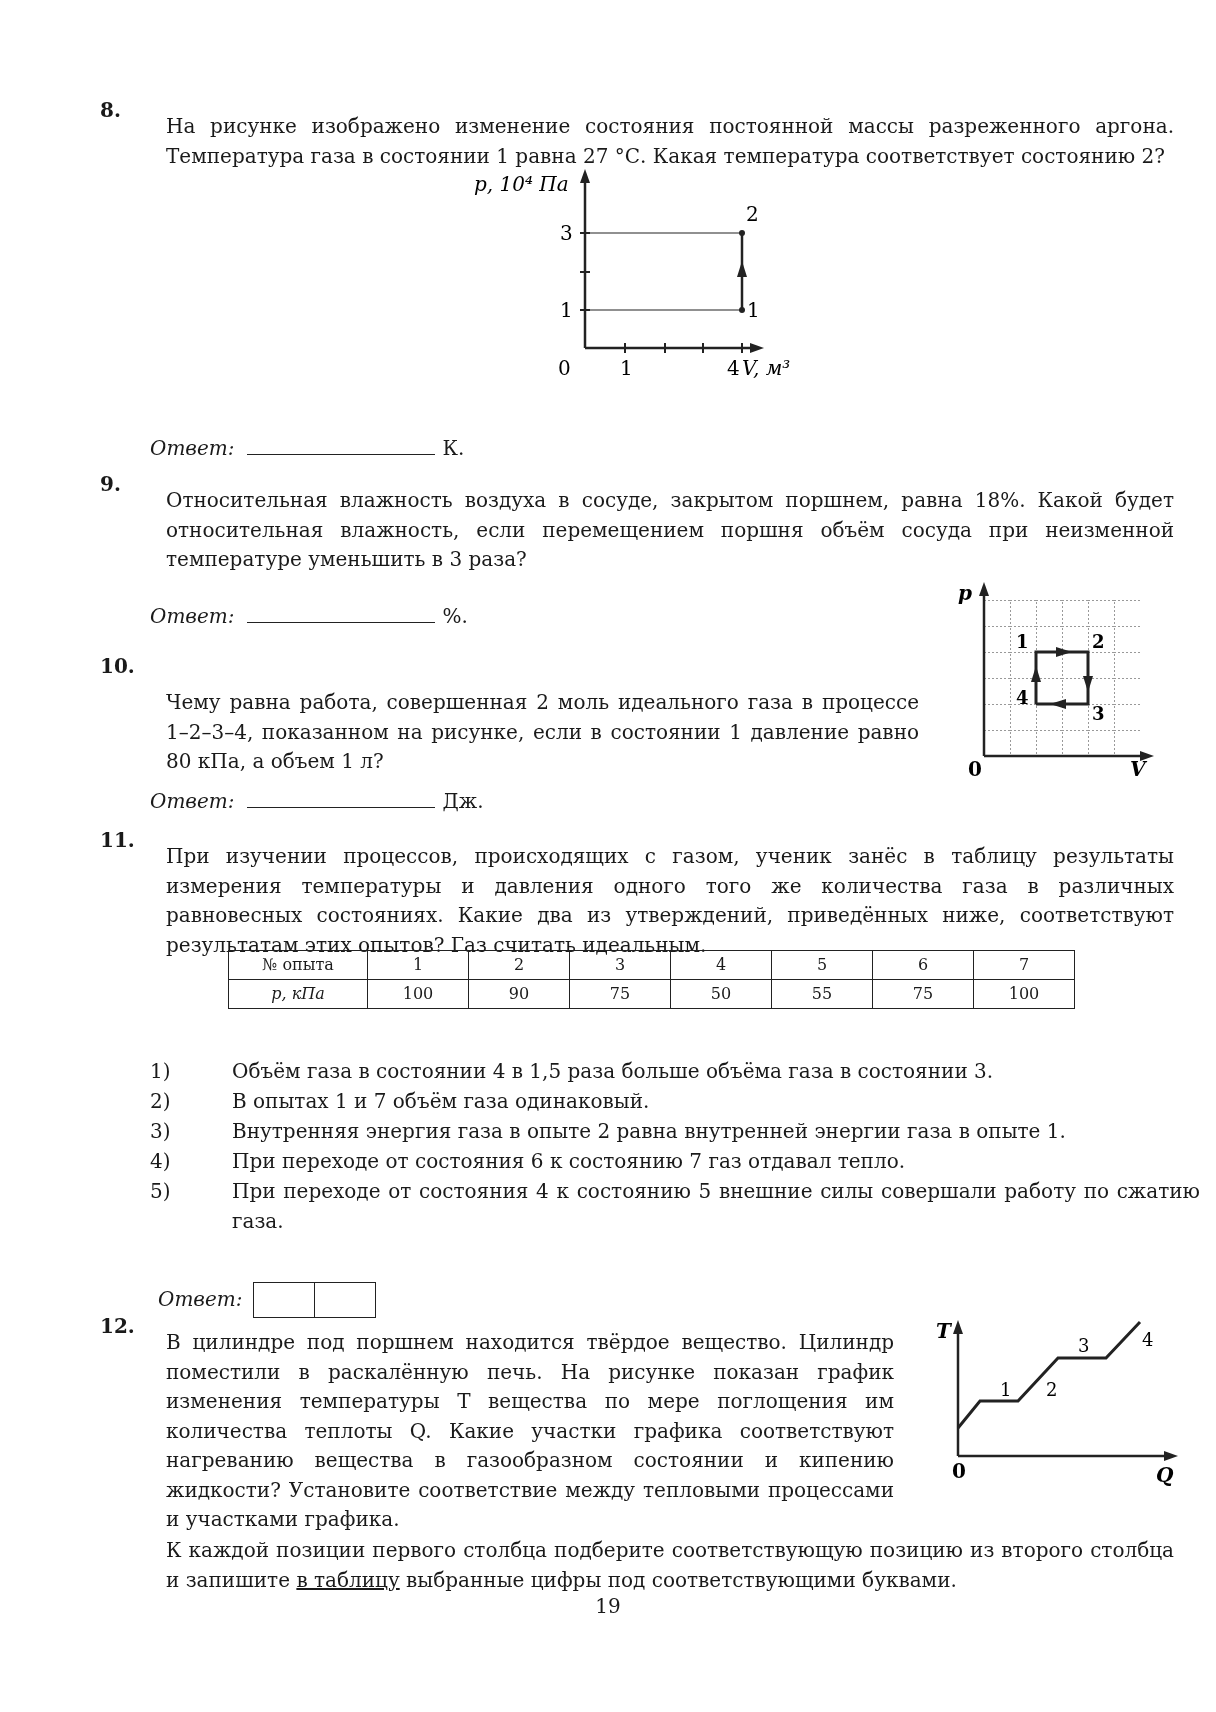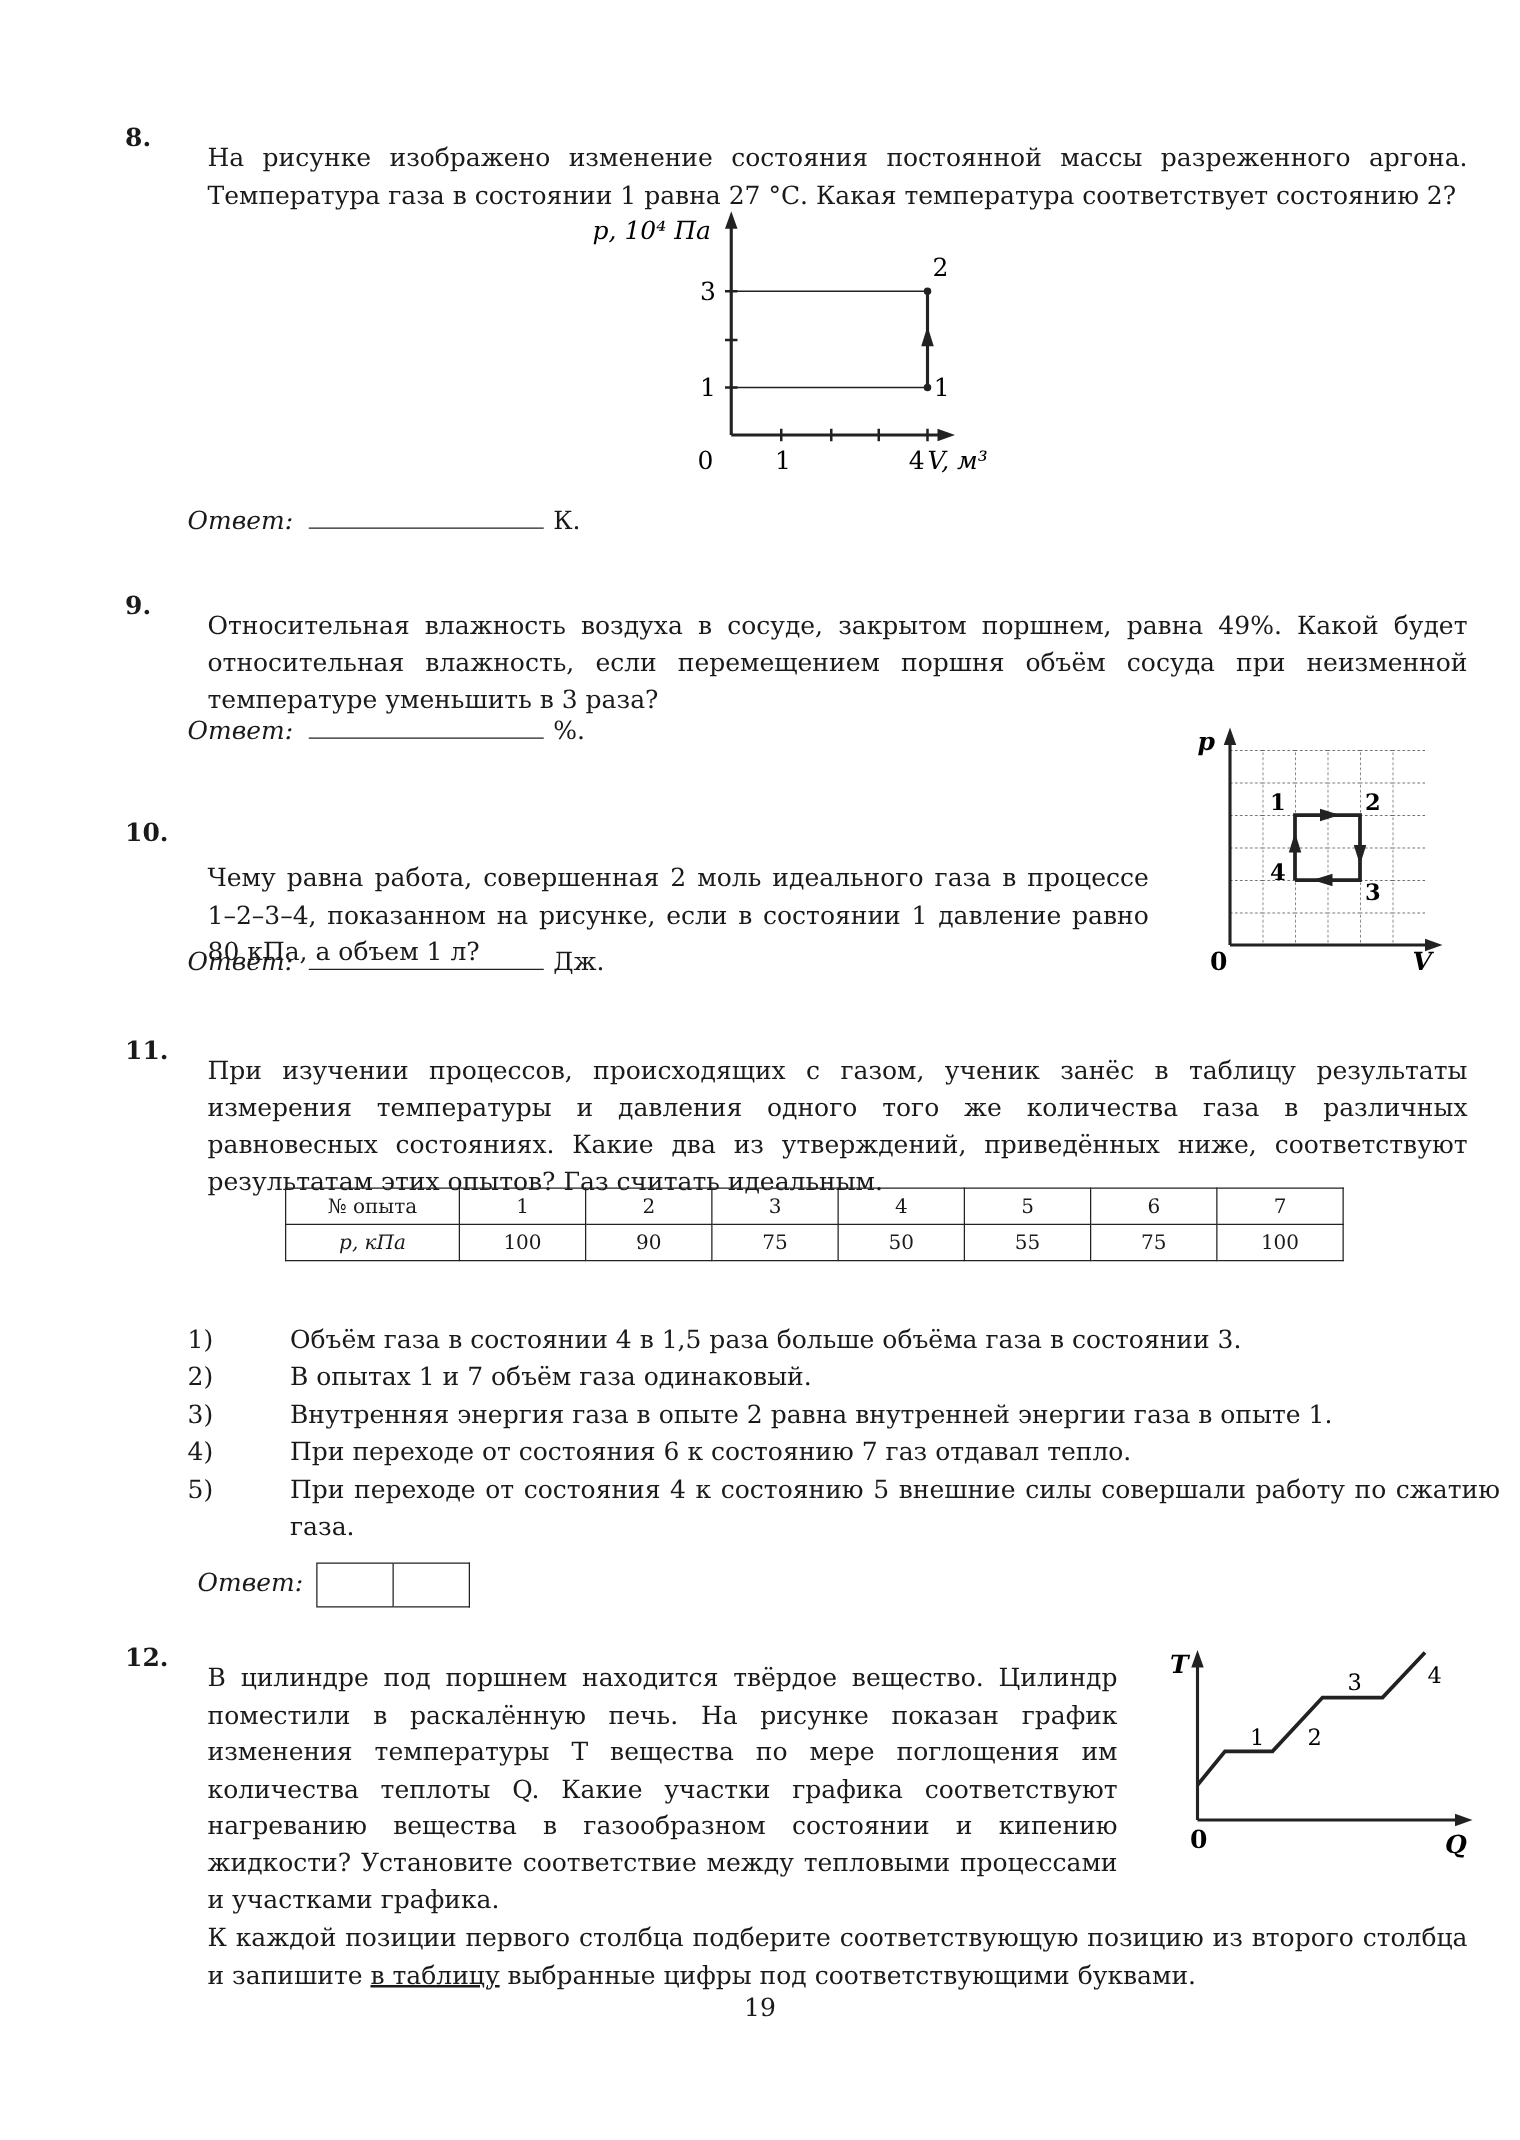--- a/index.html
+++ b/index.html
@@ -5,21 +5,21 @@
   html, body { margin: 0; padding: 0; background: #ffffff; }
   body {
     width: 1216px; height: 1712px; position: relative; overflow: hidden;
     font-family: "DejaVu Serif", "Liberation Serif", serif;
     color: #1a1a1a; font-size: 20px; line-height: 29.5px;
   }
   .abs { position: absolute; }
   .qnum { position: absolute; left: 100px; font-weight: bold; }
   .qtext { position: absolute; left: 150px; text-align: justify; }
   .qtext p { margin: 16px; text-align: justify; text-align-last: left; }
-  .answer { position: absolute; left: 150px; font-style: italic; }
+  .answer { position: absolute; left: 150px; font-style: italic; margin-top: 32px; }
   .answer .label { font-style: italic; }
   .answer .line { display: inline-block; border-bottom: 1.5px solid #222; width: 188px; height: 20px; vertical-align: baseline; margin: 0 8px 0 12px; }
   .answer .unit { font-style: normal; }
   table.data { position: absolute; left: 228px; top: 950px; border-collapse: collapse; font-size: 16px; }
   table.data td { border: 1.5px solid #222; text-align: center; height: 28px; padding: 0 4px; line-height: 26px; }
   .options { position: absolute; left: 150px; top: 1056px; width: 1050px; }
   .options .opt { display: flex; line-height: 30px; }
   .options .opt .n { width: 38px; flex: none; }
   .options .opt .t { flex: 1; text-align: justify; margin-left: 44px; }
   .boxes { display: inline-flex; vertical-align: middle; margin-left: 4px; }
@@ -72,21 +72,21 @@
   <text x="306" y="56" font-size="20">2</text>
   <text x="307" y="152" font-size="20">1</text>
 </svg>
 
 <div class="answer" style="top:402px;">
   <span class="label">Ответ:</span><span class="line"></span><span class="unit">К.</span>
 </div>
 
 <div class="qnum" style="top:470px;">9.</div>
 <div class="qtext" style="top:470px; width:1040px;">
-    <p>Относительная влажность воздуха в сосуде, закрытом поршнем, равна 49%. Какой будет относительная влажность, если перемещением поршня объём сосуда при неизменной температуре уменьшить в 3 раза?</p>
+    <p>Относительная влажность воздуха в сосуде, закрытом поршнем, равна 18%. Какой будет относительная влажность, если перемещением поршня объём сосуда при неизменной температуре уменьшить в 3 раза?</p>
   </div>
 <div class="answer" style="top:570px;">
   <span class="label">Ответ:</span><span class="line"></span><span class="unit">%.</span>
 </div>
 
 <div class="qnum" style="top:652px;">10.</div>
 <div class="qtext" style="top:672px; width:785px;">
     <p>Чему равна работа, совершенная 2 моль идеального газа в процессе 1–2–3–4, показанном на рисунке, если в состоянии 1 давление равно 80 кПа, а объем 1 л?</p>
   </div>
 <div class="answer" style="top:755px;">

